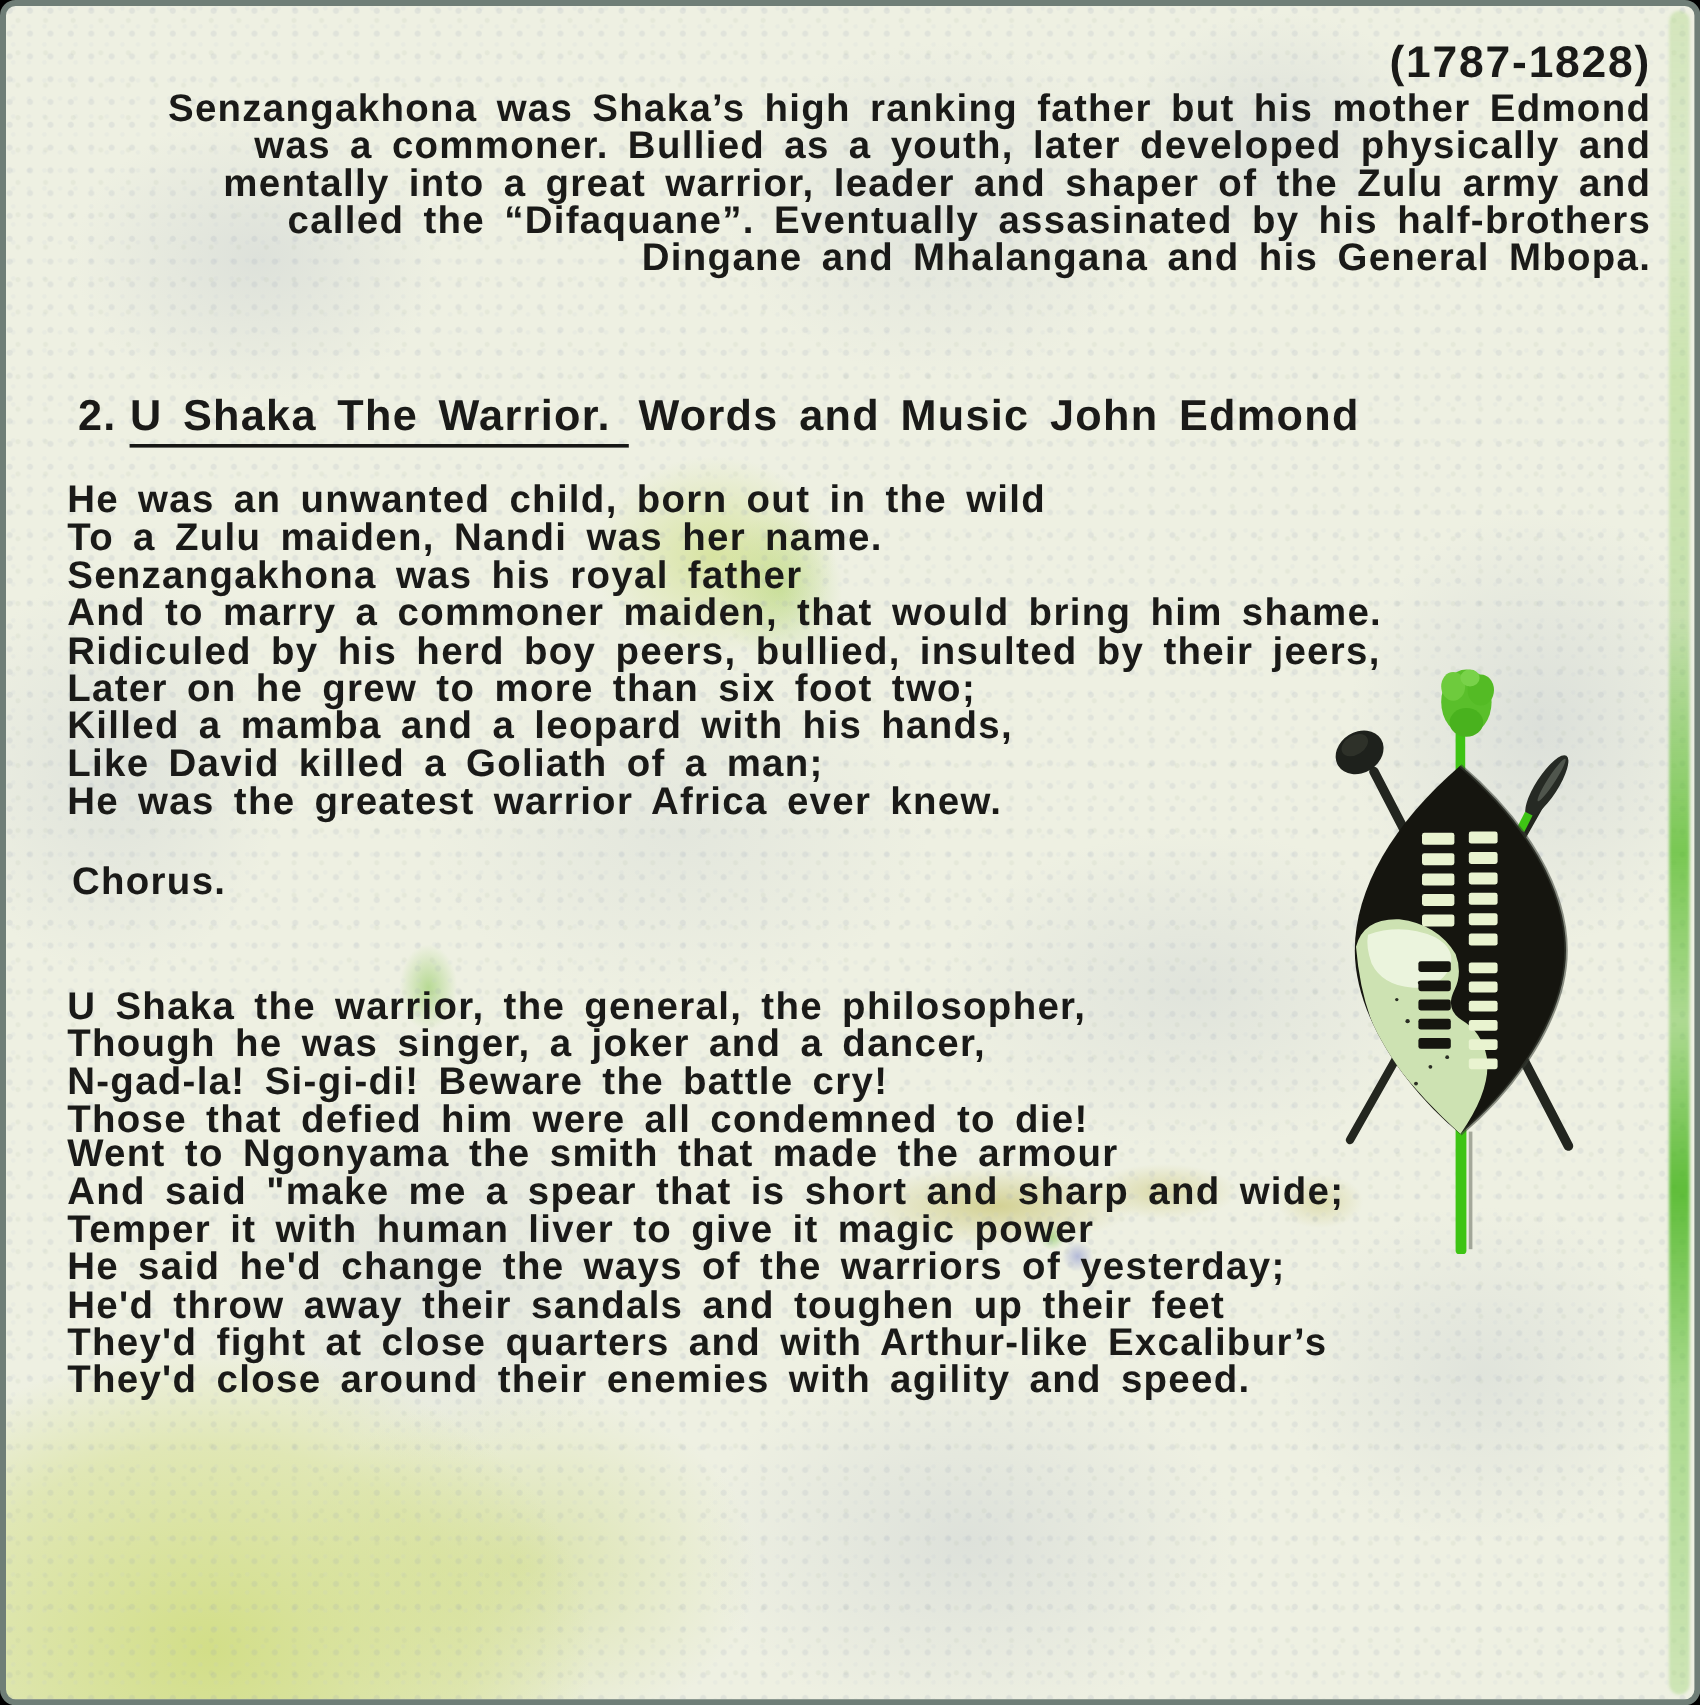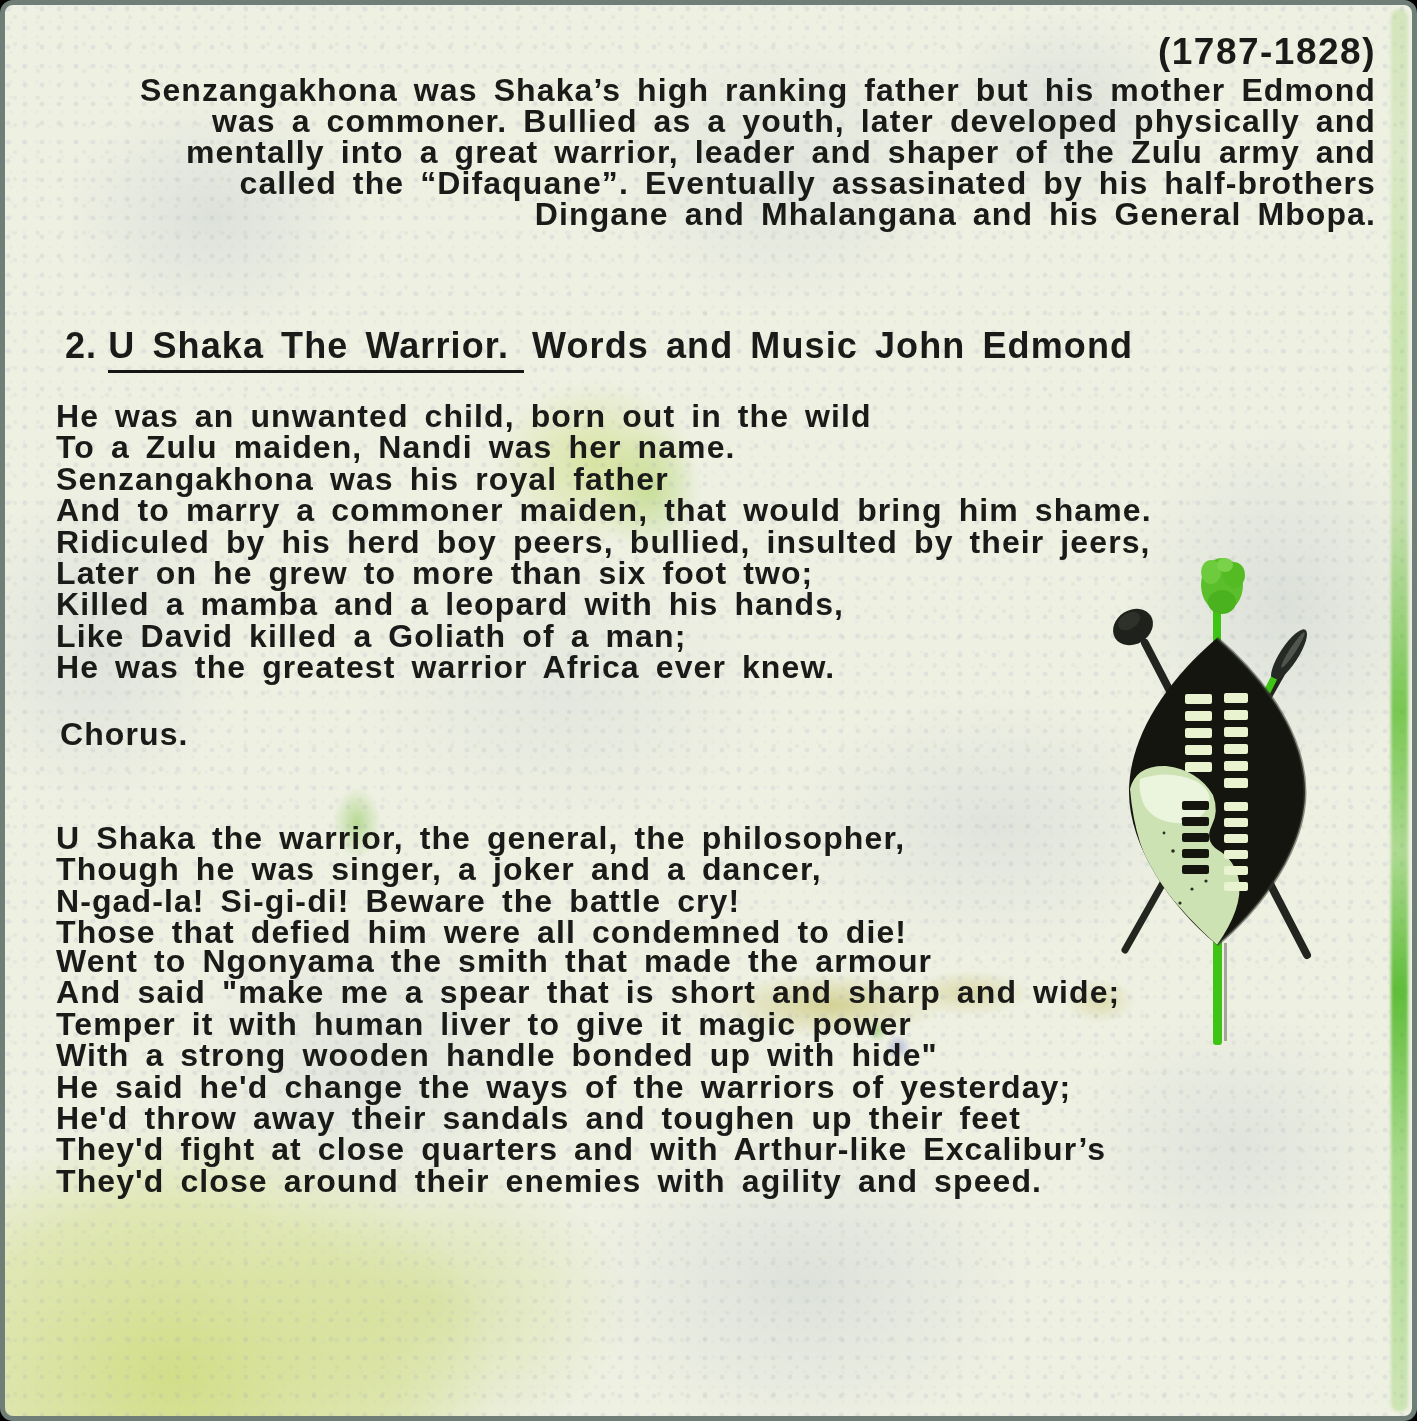--- a/index.html
+++ b/index.html
@@ -102,21 +102,20 @@
     <div>U Shaka the warrior, the general, the philosopher,</div>
     <div>Though he was singer, a joker and a dancer,</div>
     <div>N-gad-la! Si-gi-di! Beware the battle cry!</div>
     <div>Those that defied him were all condemned to die!</div>
   </div>
 
   <div class="txt lyrics v2">
     <div>Went to Ngonyama the smith that made the armour</div>
     <div>And said "make me a spear that is short and sharp and wide;</div>
     <div>Temper it with human liver to give it magic power</div>
-    <div>With a strong wooden handle bonded up with hide"</div>
     <div>He said he'd change the ways of the warriors of yesterday;</div>
     <div>He'd throw away their sandals and toughen up their feet</div>
     <div>They'd fight at close quarters and with Arthur-like Excalibur’s</div>
     <div>They'd close around their enemies with agility and speed.</div>
   </div>
 
   <svg class="shield" viewBox="0 0 240 505" xmlns="http://www.w3.org/2000/svg">
     <defs>
       <clipPath id="shieldClip">
         <path d="M129,87 C185,135 217,190 217,241 C217,296 175,356 129,394 C83,356 41,296 41,241 C41,190 73,135 129,87 Z"></path>

